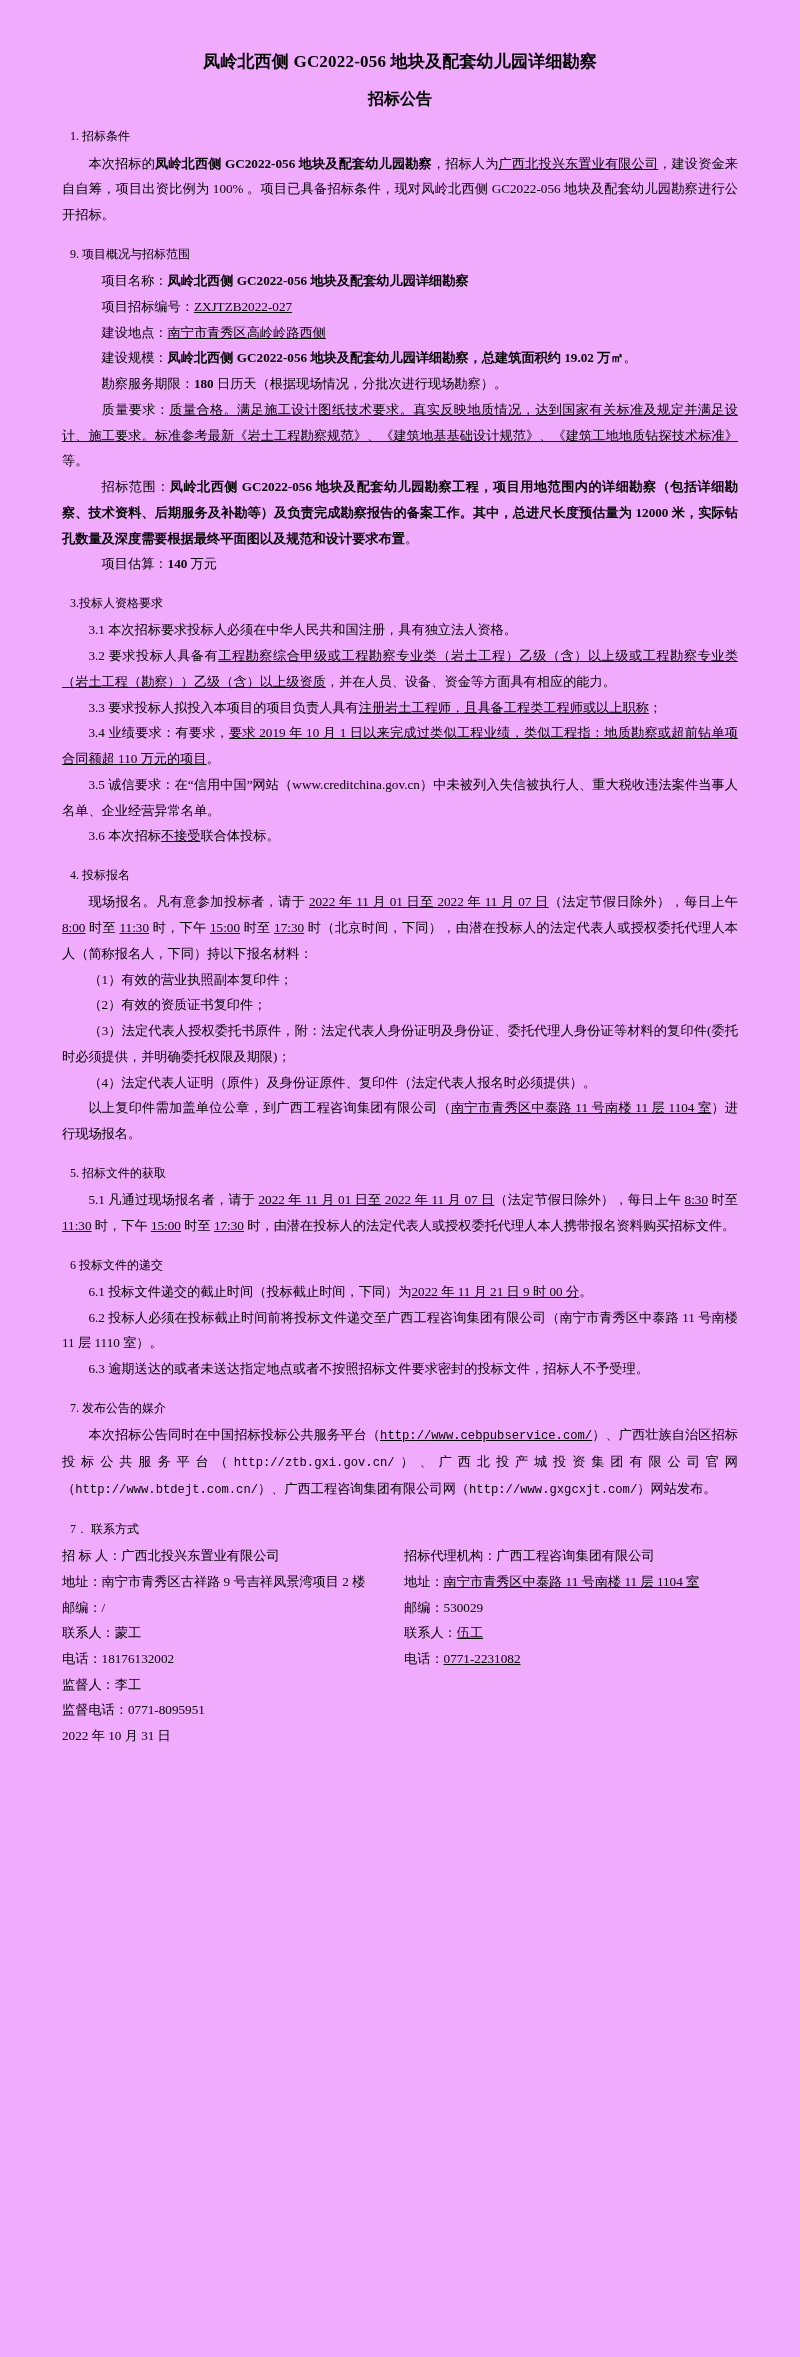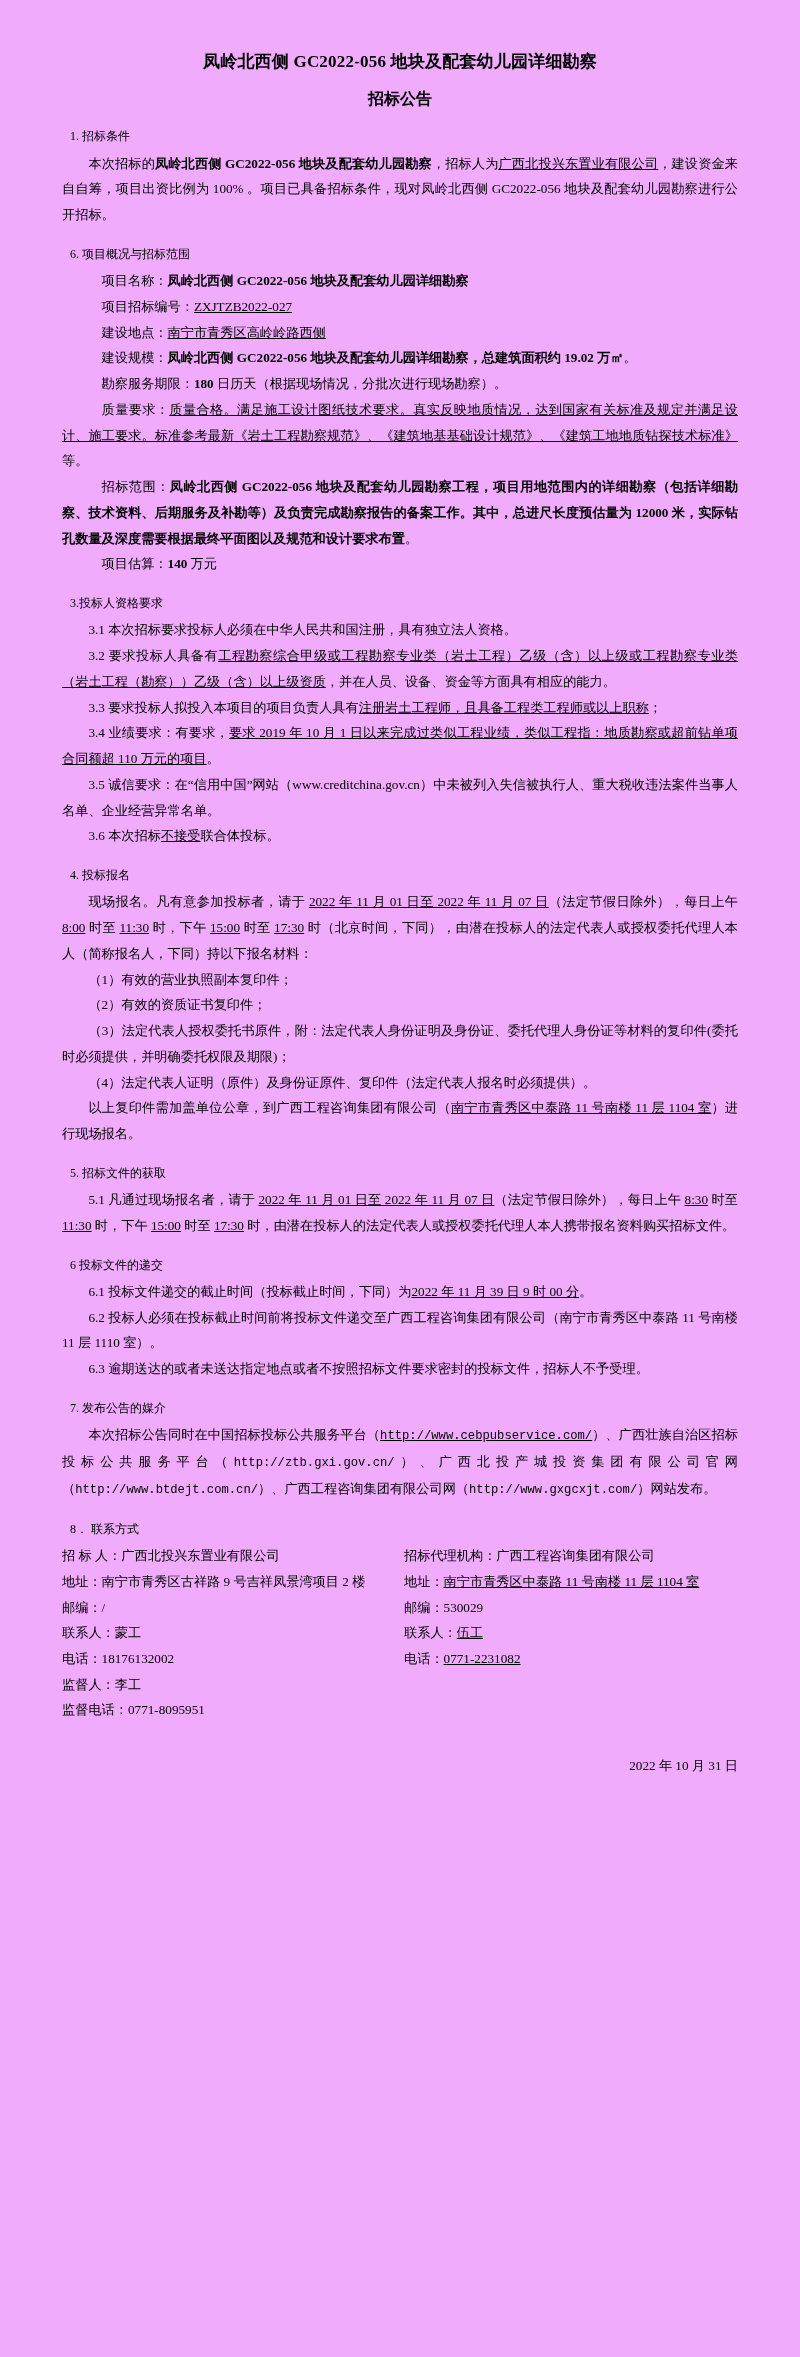--- a/index.html
+++ b/index.html
@@ -78,43 +78,41 @@
     align-items: flex-end;
   }
   .contact-label {
     white-space: nowrap;
     flex: 0 0 auto;
   }
   .contact-value {
     flex: 1 1 auto;
   }
   .sign-date {
-    text-align: right;
     font-size: 13.2px;
-    margin-top: 30px;
     line-height: 1.9;
   }
   .mono-url {
     font-family: "Liberation Mono", "DejaVu Sans Mono", monospace;
     font-size: 12.2px;
     margin-top: 8px;
   }
 </style>
 </head>
 <body>
 
 <div class="page">
 
   <h1 class="doc-title">凤岭北西侧 GC2022-056 地块及配套幼儿园详细勘察</h1>
   <h2 class="doc-subtitle">招标公告</h2>
 
   <div class="section-head">1. 招标条件</div>
   <p class="para">本次招标的<span class="bu">凤岭北西侧 GC2022-056 地块及配套幼儿园勘察</span>，招标人为<span class="u">广西北投兴东置业有限公司</span>，建设资金来自自筹，项目出资比例为 100% 。项目已具备招标条件，现对凤岭北西侧 GC2022-056 地块及配套幼儿园勘察进行公开招标。</p>
 
-  <div class="section-head">6. 项目概况与招标范围</div>
+  <div class="section-head">9. 项目概况与招标范围</div>
   <p class="para indent3">项目名称：<span class="bu">凤岭北西侧 GC2022-056 地块及配套幼儿园详细勘察</span></p>
   <p class="para indent3">项目招标编号：<span class="u">ZXJTZB2022-027</span></p>
   <p class="para indent3">建设地点：<span class="u">南宁市青秀区高岭岭路西侧</span></p>
   <p class="para indent3">建设规模：<span class="bu">凤岭北西侧 GC2022-056 地块及配套幼儿园详细勘察，总建筑面积约 19.02 万㎡</span>。</p>
   <p class="para indent3">勘察服务期限：<span class="bu">180</span> 日历天（根据现场情况，分批次进行现场勘察）。</p>
   <p class="para indent3">质量要求：<span class="u">质量合格。满足施工设计图纸技术要求。真实反映地质情况，达到国家有关标准及规定并满足设计、施工要求。标准参考最新《岩土工程勘察规范》、《建筑地基基础设计规范》、《建筑工地地质钻探技术标准》</span>等。</p>
   <p class="para indent3">招标范围：<span class="bu">凤岭北西侧 GC2022-056 地块及配套幼儿园勘察工程，项目用地范围内的详细勘察（包括详细勘察、技术资料、后期服务及补勘等）及负责完成勘察报告的备案工作。其中，总进尺长度预估量为 12000 米，实际钻孔数量及深度需要根据最终平面图以及规范和设计要求布置</span>。</p>
   <p class="para indent3">项目估算：<span class="bu">140</span> 万元</p>
 
   <div class="section-head">3.投标人资格要求</div>
@@ -130,28 +128,28 @@
   <p class="para">（1）有效的营业执照副本复印件；</p>
   <p class="para">（2）有效的资质证书复印件；</p>
   <p class="para">（3）法定代表人授权委托书原件，附：法定代表人身份证明及身份证、委托代理人身份证等材料的复印件(委托时必须提供，并明确委托权限及期限)；</p>
   <p class="para">（4）法定代表人证明（原件）及身份证原件、复印件（法定代表人报名时必须提供）。</p>
   <p class="para">以上复印件需加盖单位公章，到广西工程咨询集团有限公司（<span class="u">南宁市青秀区中泰路 11 号南楼 11 层 1104 室</span>）进行现场报名。</p>
 
   <div class="section-head">5. 招标文件的获取</div>
   <p class="para">5.1 凡通过现场报名者，请于 <span class="u">2022 年 11 月 01 日至 2022 年 11 月 07 日</span>（法定节假日除外），每日上午 <span class="u">8:30</span> 时至 <span class="u">11:30</span> 时，下午 <span class="u">15:00</span> 时至 <span class="u">17:30</span> 时，由潜在投标人的法定代表人或授权委托代理人本人携带报名资料购买招标文件。</p>
 
   <div class="section-head">6 投标文件的递交</div>
-  <p class="para">6.1 投标文件递交的截止时间（投标截止时间，下同）为<span class="u">2022 年 11 月 39 日 9 时 00 分</span>。</p>
+  <p class="para">6.1 投标文件递交的截止时间（投标截止时间，下同）为<span class="u">2022 年 11 月 21 日 9 时 00 分</span>。</p>
   <p class="para">6.2 投标人必须在投标截止时间前将投标文件递交至广西工程咨询集团有限公司（南宁市青秀区中泰路 11 号南楼 11 层 1110 室）。</p>
   <p class="para">6.3 逾期送达的或者未送达指定地点或者不按照招标文件要求密封的投标文件，招标人不予受理。</p>
 
   <div class="section-head">7. 发布公告的媒介</div>
   <p class="para">本次招标公告同时在中国招标投标公共服务平台（<span class="u mono-url">http://www.cebpubservice.com/</span>）、广西壮族自治区招标投标公共服务平台（<span class="mono-url">http://ztb.gxi.gov.cn/</span>）、广西北投产城投资集团有限公司官网（<span class="mono-url">http://www.btdejt.com.cn/</span>）、广西工程咨询集团有限公司网（<span class="mono-url">http://www.gxgcxjt.com/</span>）网站发布。</p>
 
-  <div class="section-head">8． 联系方式</div>
+  <div class="section-head">7． 联系方式</div>
   <div class="contact-grid">
     <div class="contact-col">
       <div class="contact-row">
         <span class="contact-label">招 标 人：</span>
         <span class="contact-value">广西北投兴东置业有限公司</span>
       </div>
       <div class="contact-row">
         <span class="contact-label">地址：</span>
         <span class="contact-value">南宁市青秀区古祥路 9 号吉祥凤景湾项目 2 楼</span>
       </div>

